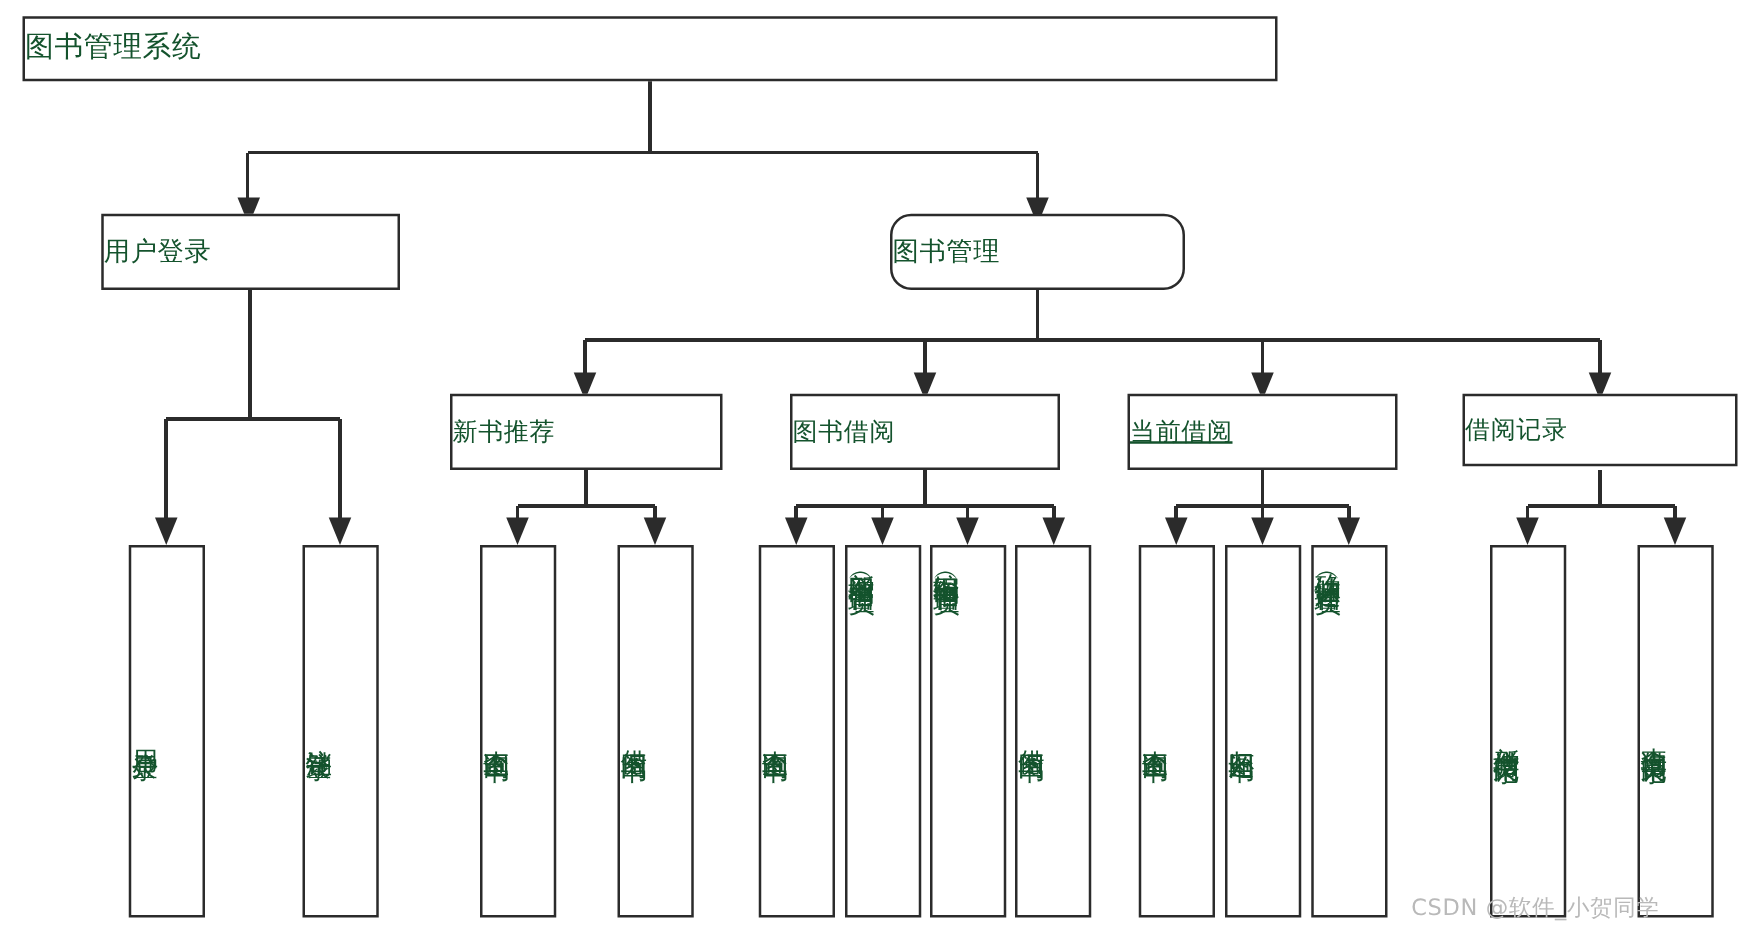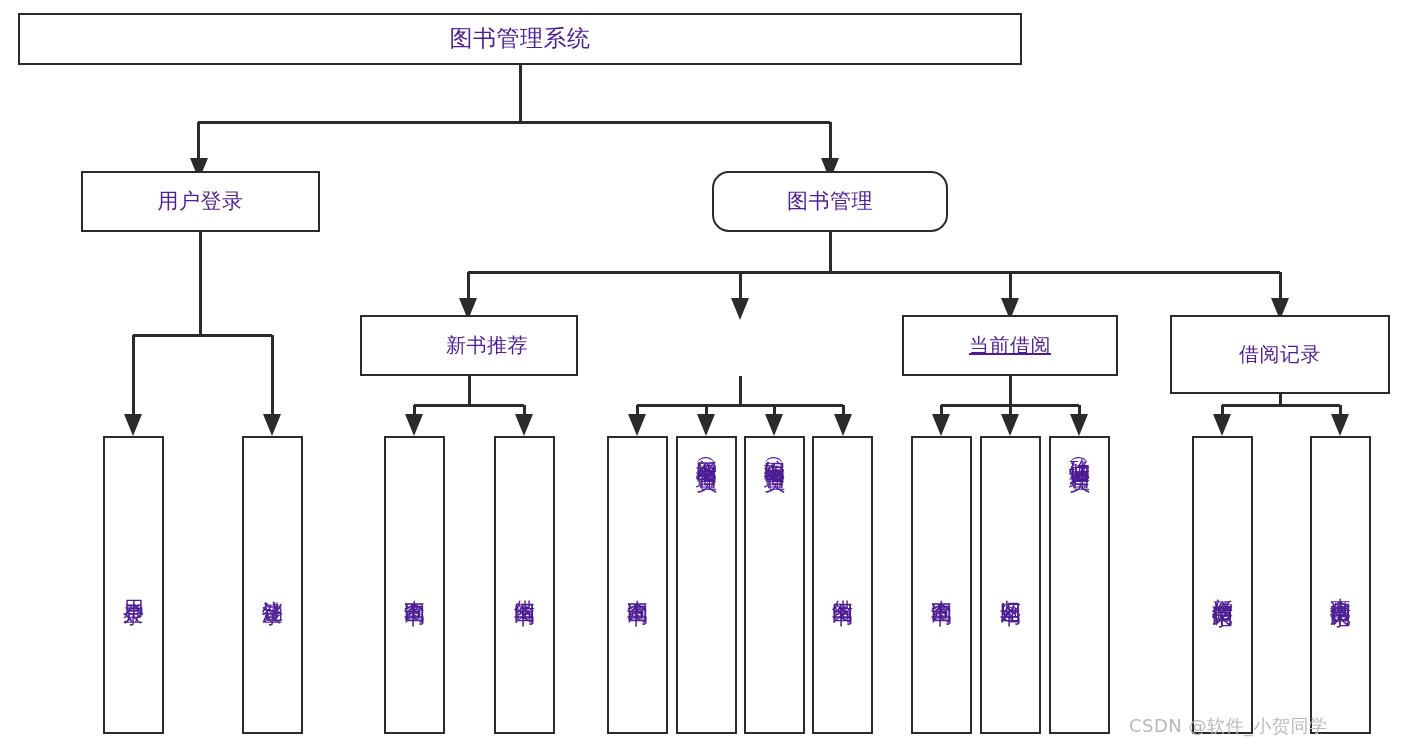--- a/index.html
+++ b/index.html
@@ -26,22 +26,21 @@
     height: 747px;
     pointer-events: none;
   }
   .node {
     position: absolute;
     box-sizing: border-box;
     background: #ffffff;
     border: 2px solid #2b2b2b;
     display: flex;
     align-items: center;
-    justify-content: center;
-    color: #4c1d95;
+    color: #14532d;
     z-index: 2;
   }
   .node-label {
     display: block;
     text-align: center;
     line-height: 1.18;
     letter-spacing: 0.5px;
   }
   
   .lvl-root .node-label {
@@ -164,30 +163,33 @@
   </div>
 
   <div class="node lvl-two" style="left:81px; top:171px; width:239px; height:61px;">
     <span class="node-label">用户登录</span>
   </div>
 
   <div class="node lvl-two" style="left:712px; top:171px; width:236px; height:61px;border-radius:17px;">
     <span class="node-label">图书管理</span>
   </div>
 
-  <div class="node lvl-three" style="left:360px; top:315px; width:218px; height:61px;padding-left:36px;">
+  <div class="node lvl-three" style="left:360px; top:315px; width:218px; height:61px;">
     <span class="node-label">新书推荐</span>
   </div>
 
+  <div class="node lvl-three" style="left:632px; top:315px; width:216px; height:61px;">
+    <span class="node-label">图书借阅</span>
+  </div>
 
   <div class="node lvl-three" style="left:902px; top:315px; width:216px; height:61px;text-decoration:underline;">
     <span class="node-label">当前借阅</span>
   </div>
 
-  <div class="node lvl-three" style="left:1170px; top:315px; width:220px; height:79px;">
+  <div class="node lvl-three" style="left:1170px; top:315px; width:220px; height:58px;">
     <span class="node-label">借阅记录</span>
   </div>
 
   <div class="node lvl-leaf" style="left:103px; top:436px; width:61px; height:298px;">
     <span class="node-label">用户登录</span>
   </div>
 
   <div class="node lvl-leaf" style="left:242px; top:436px; width:61px; height:298px;">
     <span class="node-label">注销登录</span>
   </div>

